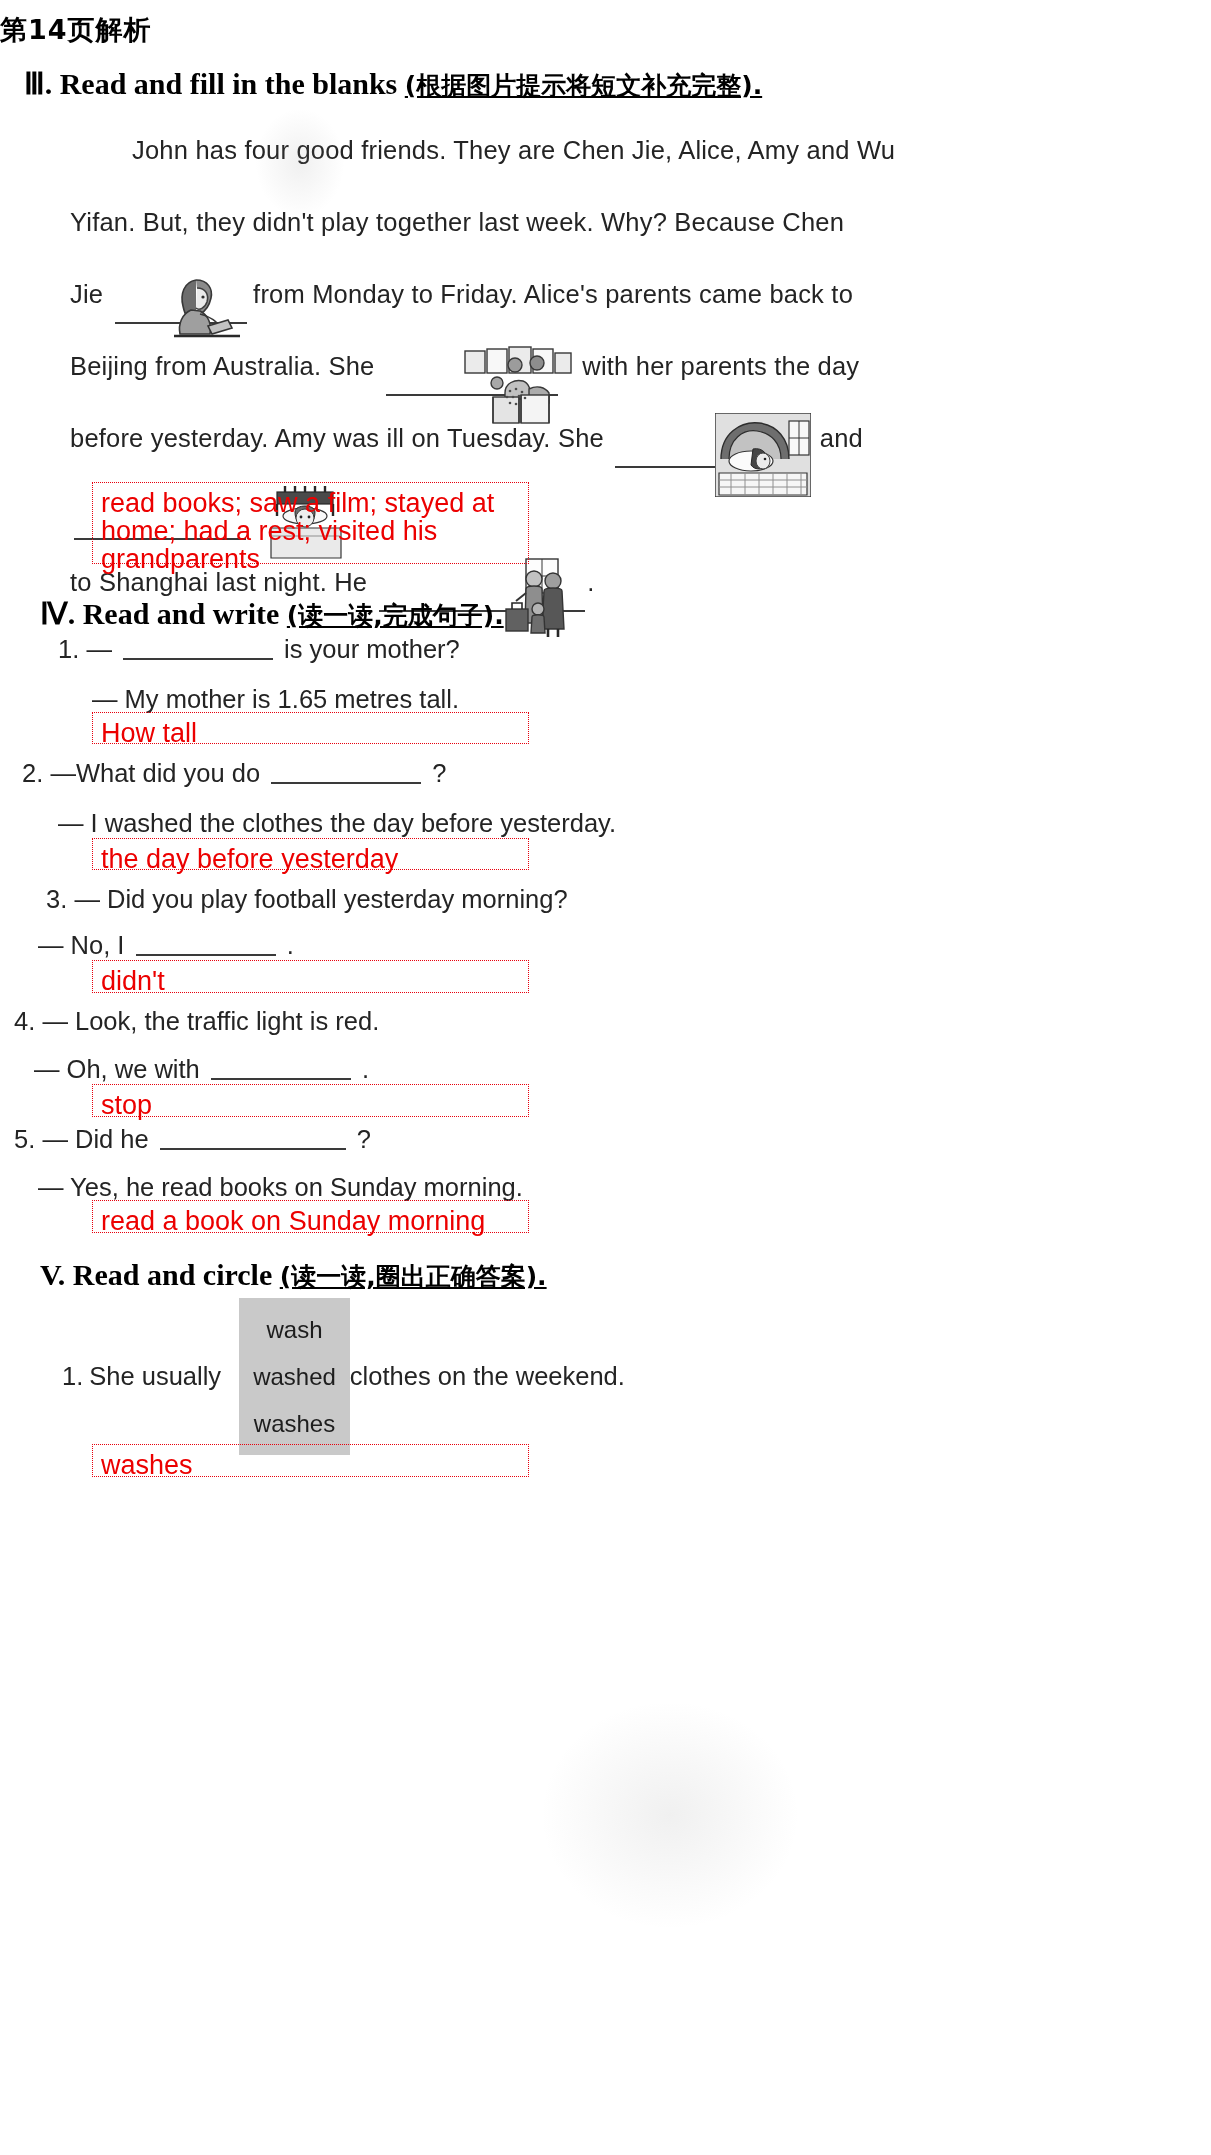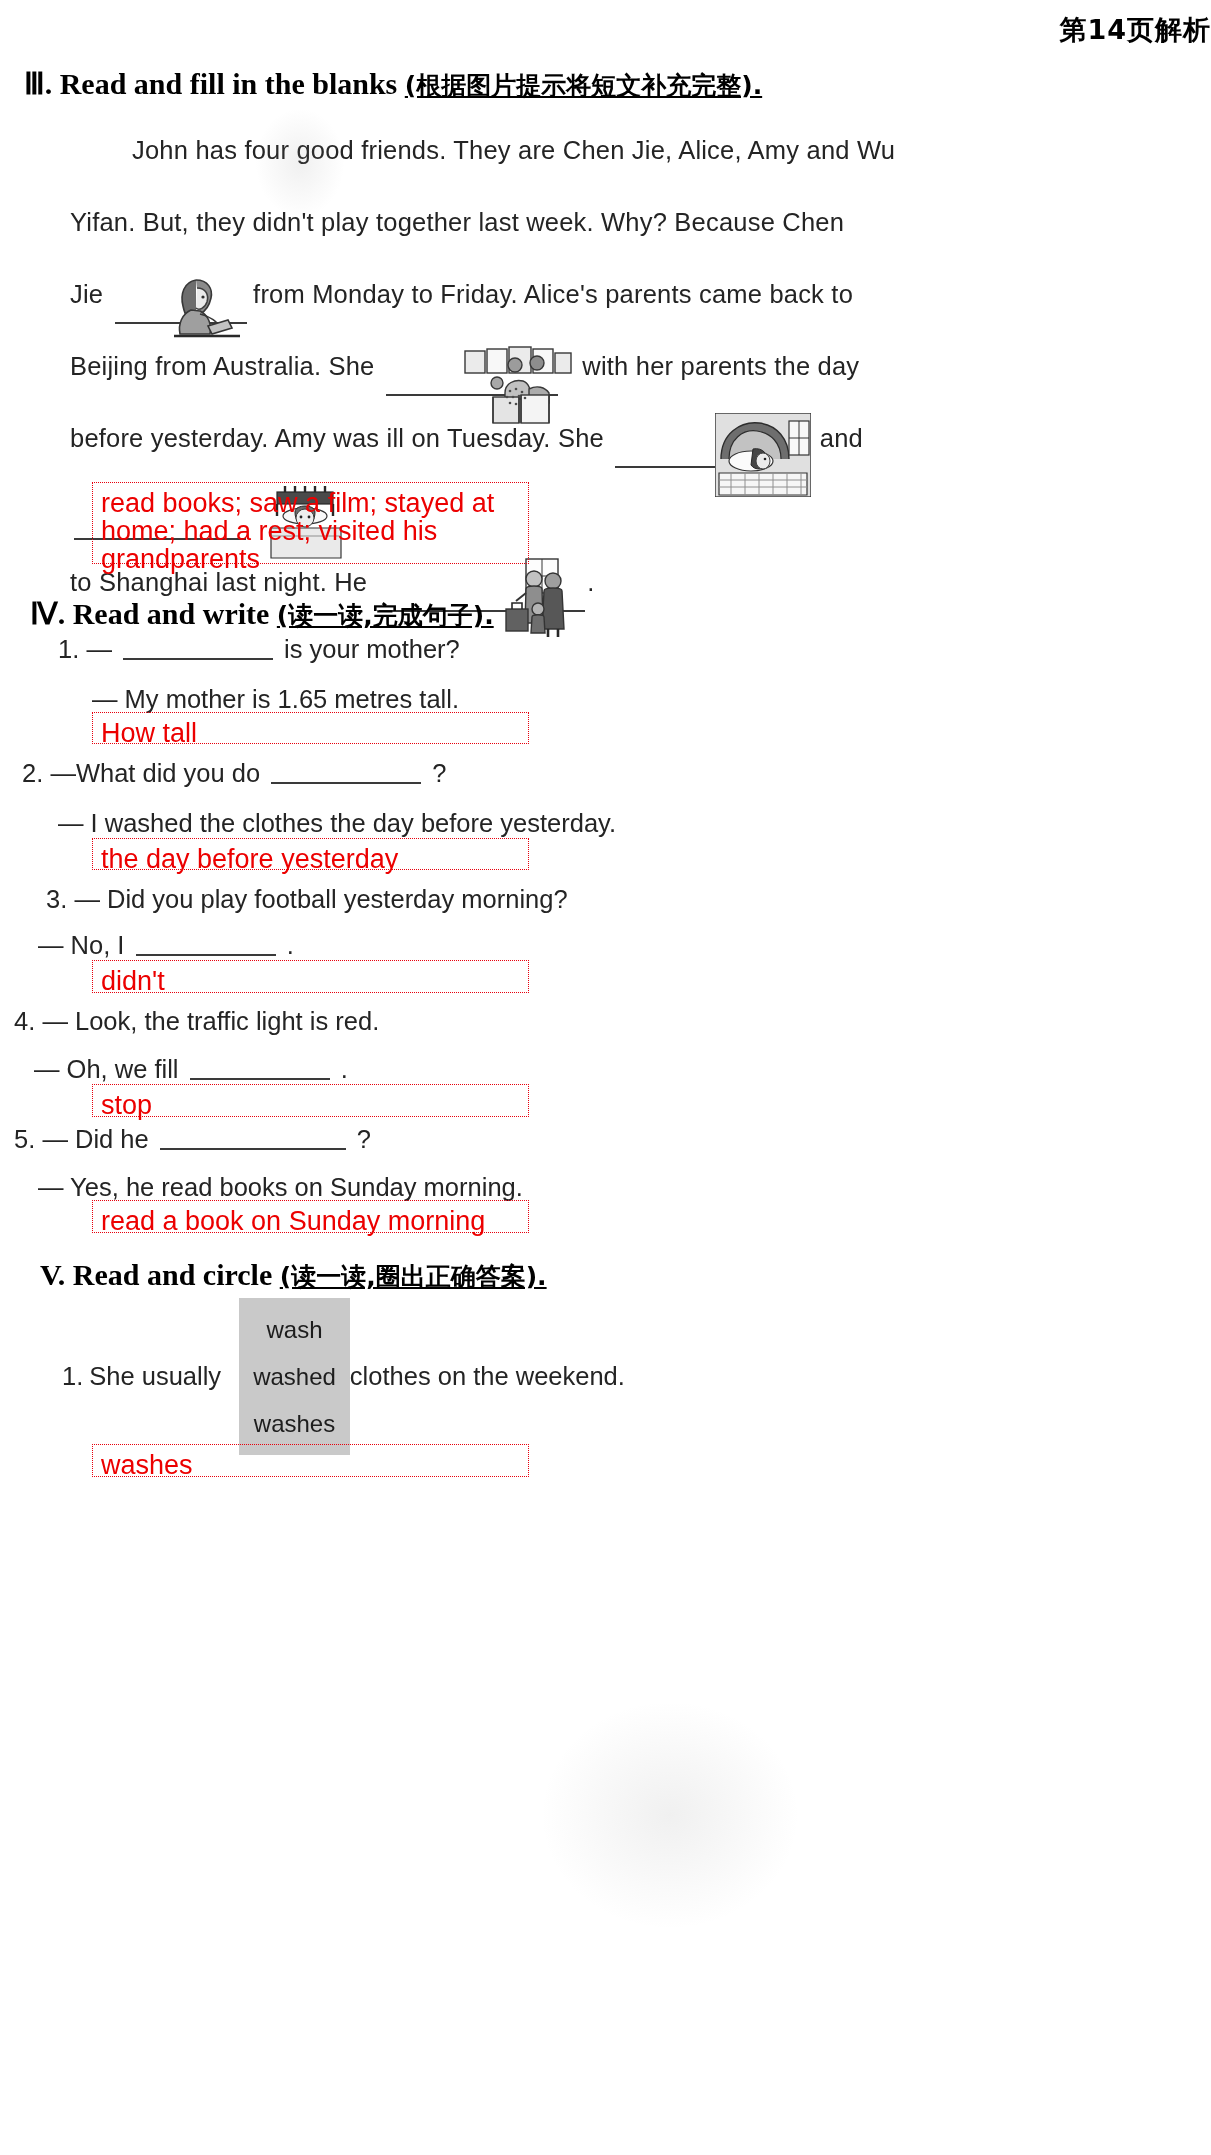--- a/index.html
+++ b/index.html
@@ -9,21 +9,21 @@
     height: 2155px;
     background: #ffffff;
     font-family: "Liberation Sans", sans-serif;
     color: #1a1a1a;
     position: relative;
     overflow: hidden;
   }
 
   
   .page-title {
-    text-align: right;
+    text-align: left;
     font-family: "DejaVu Sans", sans-serif;
     font-weight: bold;
     font-size: 27px;
     letter-spacing: 1px;
     padding-top: 12px;
     color: #000;
   }
 
   
   .section-head {
@@ -282,21 +282,21 @@
       </svg>
     </span>
     <span>.</span>
   </div>
 </div>
 
 <div class="answer-box abs" style="left:92px; top:482px; width:437px; height:82px;">
   <span>read books; saw a film; stayed at home; had a rest; visited his grandparents</span>
 </div>
 
-<div class="section-head sec4 abs" style="top:578px; left:0; padding-left:30px;">
+<div class="section-head sec4 abs" style="top:578px; left:0; padding-left:40px;">
   <span>Ⅳ.</span>
   <span>Read and write</span>
   <span class="zh">(读一读,完成句子).</span>
 </div>
 
 <div class="qline abs" style="top:632px; left:58px;">
   <span class="q-num">1.</span>
   <span>—</span>
   <span class="blank-line" style="width:150px"></span>
   <span>is your mother?</span>
@@ -328,21 +328,21 @@
 </div>
 <div class="answer-box abs" style="left:92px; top:960px; width:437px; height:33px;">
   <span>didn't</span>
 </div>
 
 <div class="qline abs" style="top:1004px; left:14px;">
   <span class="q-num">4.</span>
   <span>— Look, the traffic light is red.</span>
 </div>
 <div class="qline abs" style="top:1052px; left:34px;">
-  <span>— Oh, we fill</span>
+  <span>— Oh, we with</span>
   <span class="blank-line" style="width:140px"></span>
   <span>.</span>
 </div>
 <div class="answer-box abs" style="left:92px; top:1084px; width:437px; height:33px;">
   <span>stop</span>
 </div>
 
 <div class="qline abs" style="top:1122px; left:14px;">
   <span class="q-num">5.</span>
   <span>— Did he</span>

